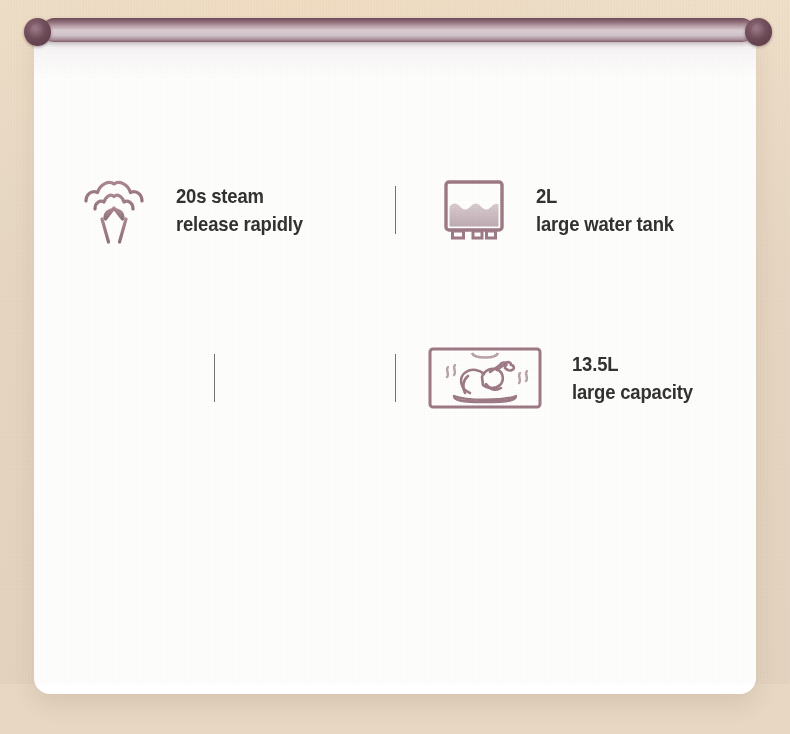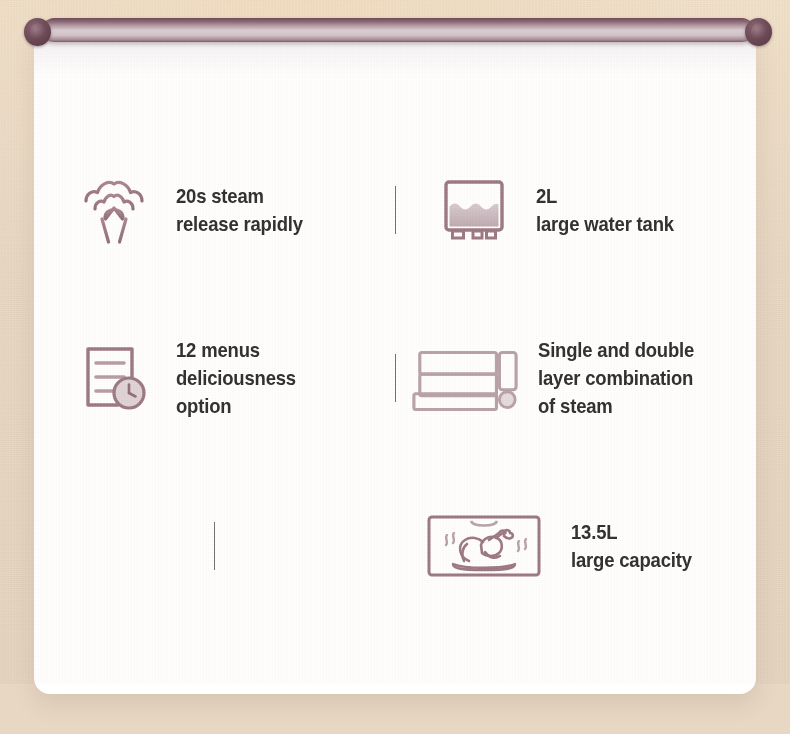--- a/index.html
+++ b/index.html
@@ -200,64 +200,24 @@
             <rect x="53.5" y="60" width="9" height="7"></rect>
           </g>
         </svg>
       </div>
       <div class="ftext">
         <span class="line">2L</span>
         <span class="line">large water tank</span>
       </div>
     </div>
 
-    <div class="feature col-left">
-      <div class="ficon">
-        <svg width="80" height="78" viewBox="0 0 80 78" fill="none">
-          <path d="M58 38 L58 10 L14 10 L14 66 L44 66" stroke="#9a7582" stroke-width="3.4" fill="none" stroke-linecap="round" stroke-linejoin="round"></path>
-          <g stroke="#b69aa3" stroke-width="3.6" stroke-linecap="round">
-            <path d="M22 24 L50 24"></path>
-            <path d="M22 38 L50 38"></path>
-            <path d="M22 52 L42 52"></path>
-          </g>
-          <circle cx="55" cy="54" r="15" fill="#ddd2d6" stroke="#9a7582" stroke-width="3.2"></circle>
-          <g stroke="#8e6c79" stroke-width="2.6" stroke-linecap="round">
-            <path d="M55 45.5 L55 54"></path>
-            <path d="M55 54 L61.5 57.5"></path>
-          </g>
-        </svg>
-      </div>
-      <div class="ftext">
-        <span class="line">12 menus</span>
-        <span class="line">deliciousness</span>
-        <span class="line">option</span>
-      </div>
-    </div>
 
     <div class="divider"></div>
 
 
-    <div class="feature col-left">
-      <div class="ficon">
-        <svg width="116" height="72" viewBox="0 0 116 72" fill="none" style="margin-left:-22px">
-          <g stroke="#b7a0a8" stroke-width="3.2" fill="none">
-            <rect x="12" y="10" width="78" height="22" rx="2"></rect>
-            <rect x="12" y="32" width="78" height="22" rx="2"></rect>
-            <rect x="6" y="52" width="84" height="16" rx="2"></rect>
-            <rect x="93" y="10" width="17" height="38" rx="3"></rect>
-          </g>
-          <circle cx="101" cy="58" r="8" fill="#e4dadd" stroke="#b7a0a8" stroke-width="3"></circle>
-        </svg>
-      </div>
-      <div class="ftext">
-        <span class="line">Single and double</span>
-        <span class="line">layer combination</span>
-        <span class="line">of steam</span>
-      </div>
-    </div>
 
     <div class="divider"></div>
 
     <div class="feature col-right">
       <div class="ficon" style="width:128px">
         <svg width="126" height="70" viewBox="0 0 126 70" fill="none" style="margin-left:-14px">
           <rect x="8" y="6" width="110" height="58" rx="3" stroke="#9a7582" stroke-width="3" fill="none"></rect>
           <path d="M50 10 C52 16 74 16 76 10" stroke="#b7a0a8" stroke-width="2.6" fill="none"></path>
           <g stroke="#9a7582" stroke-width="2.6" fill="none" stroke-linecap="round" stroke-linejoin="round">
             <path d="M48 50 C38 46 36 34 44 29 C50 25 58 27 62 31"></path>

